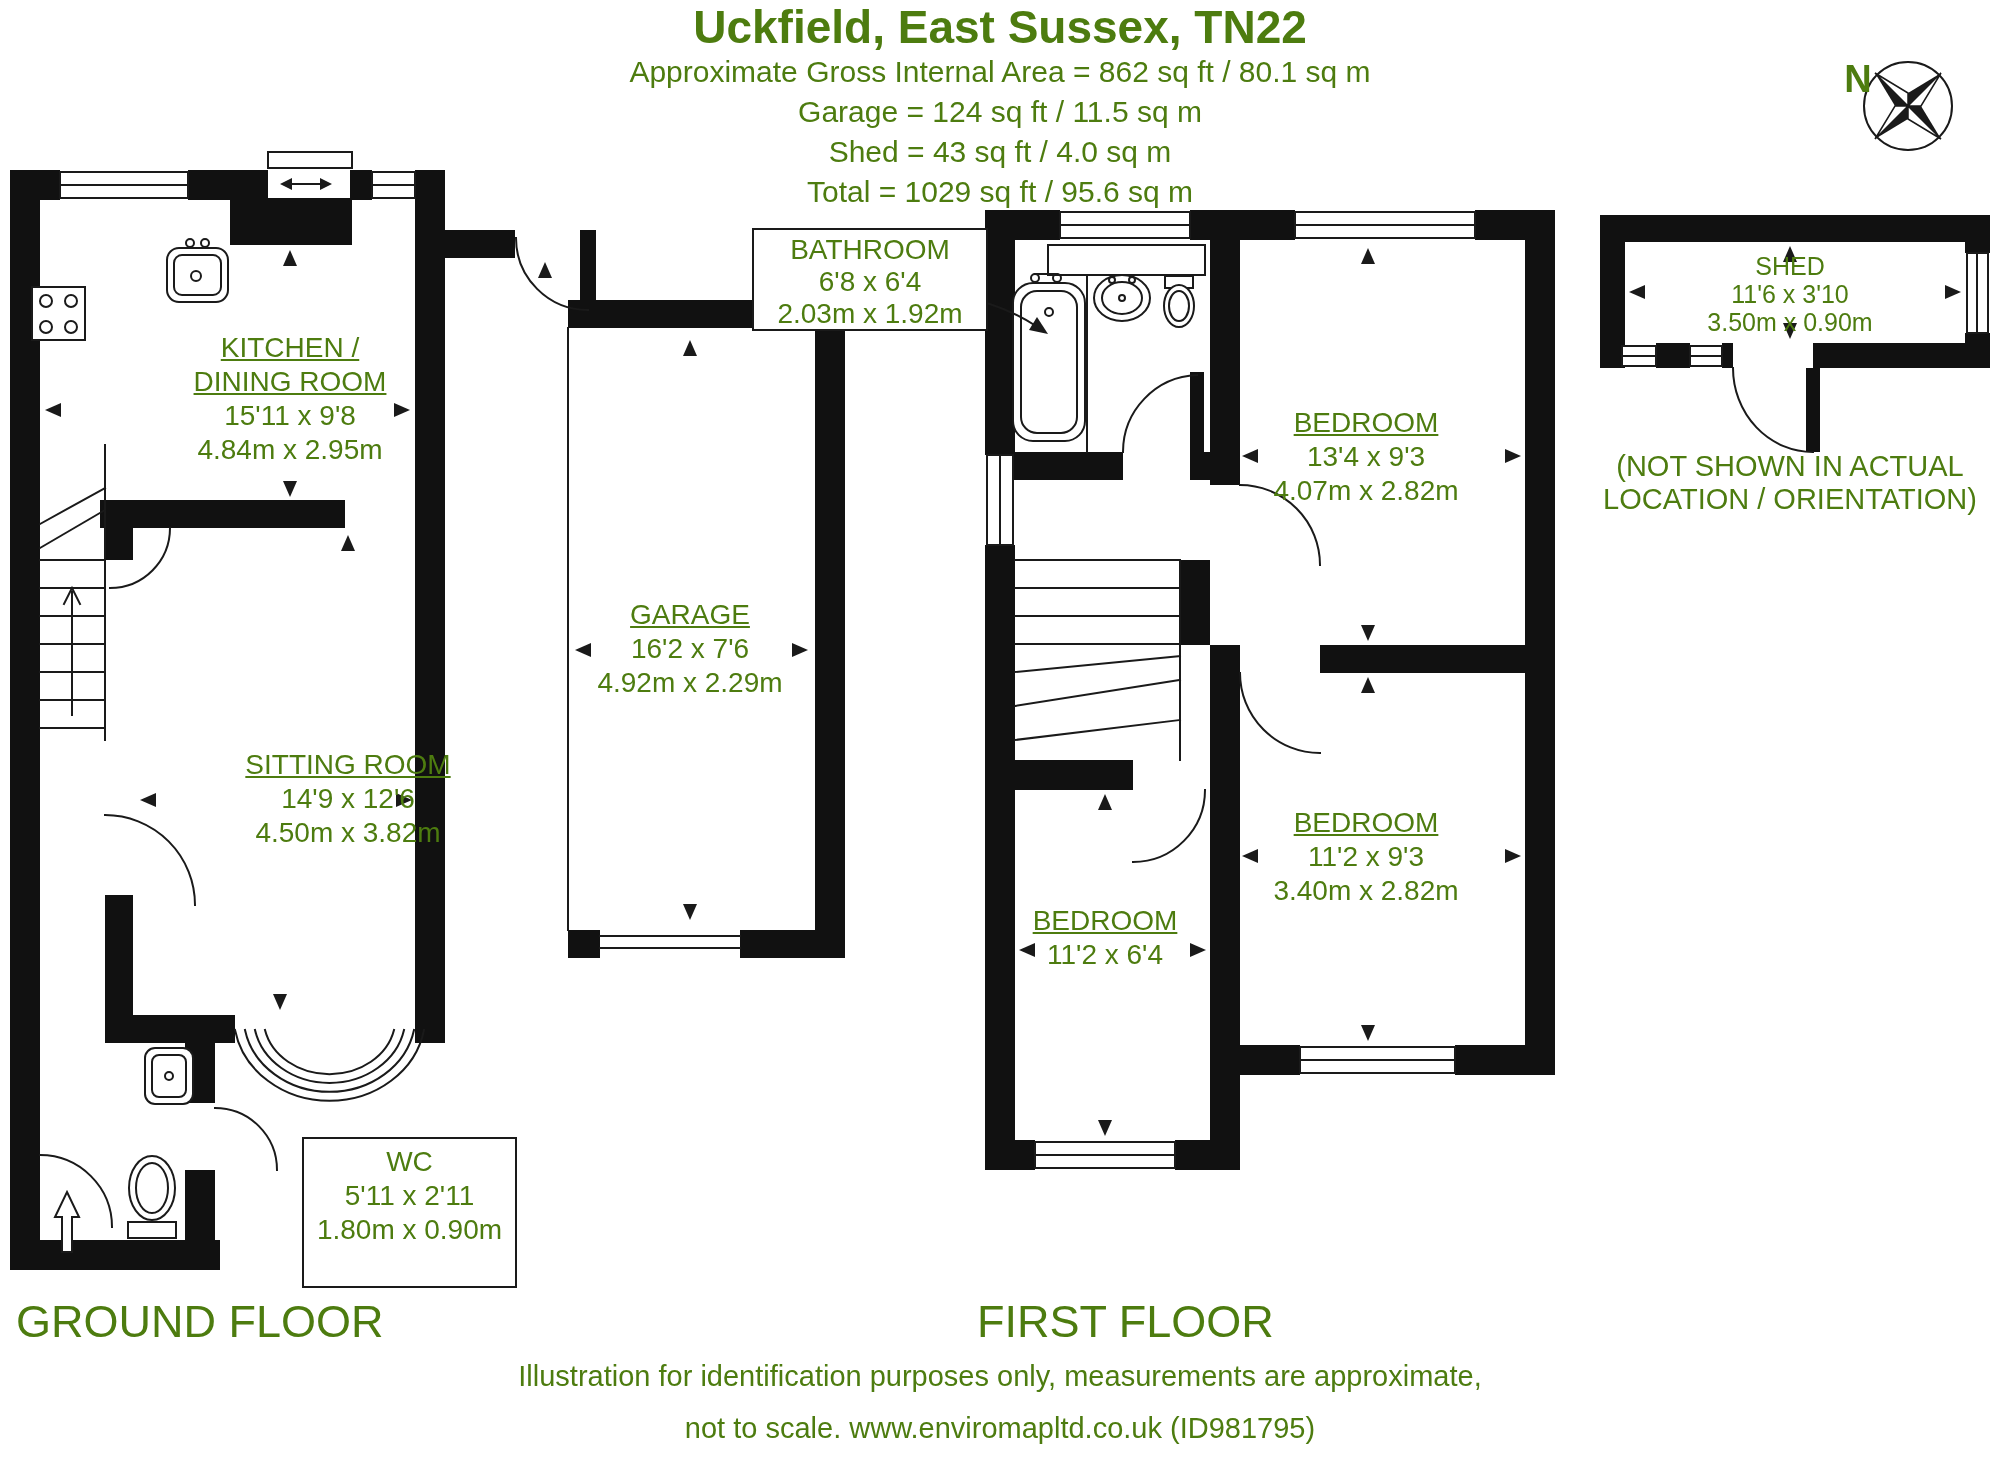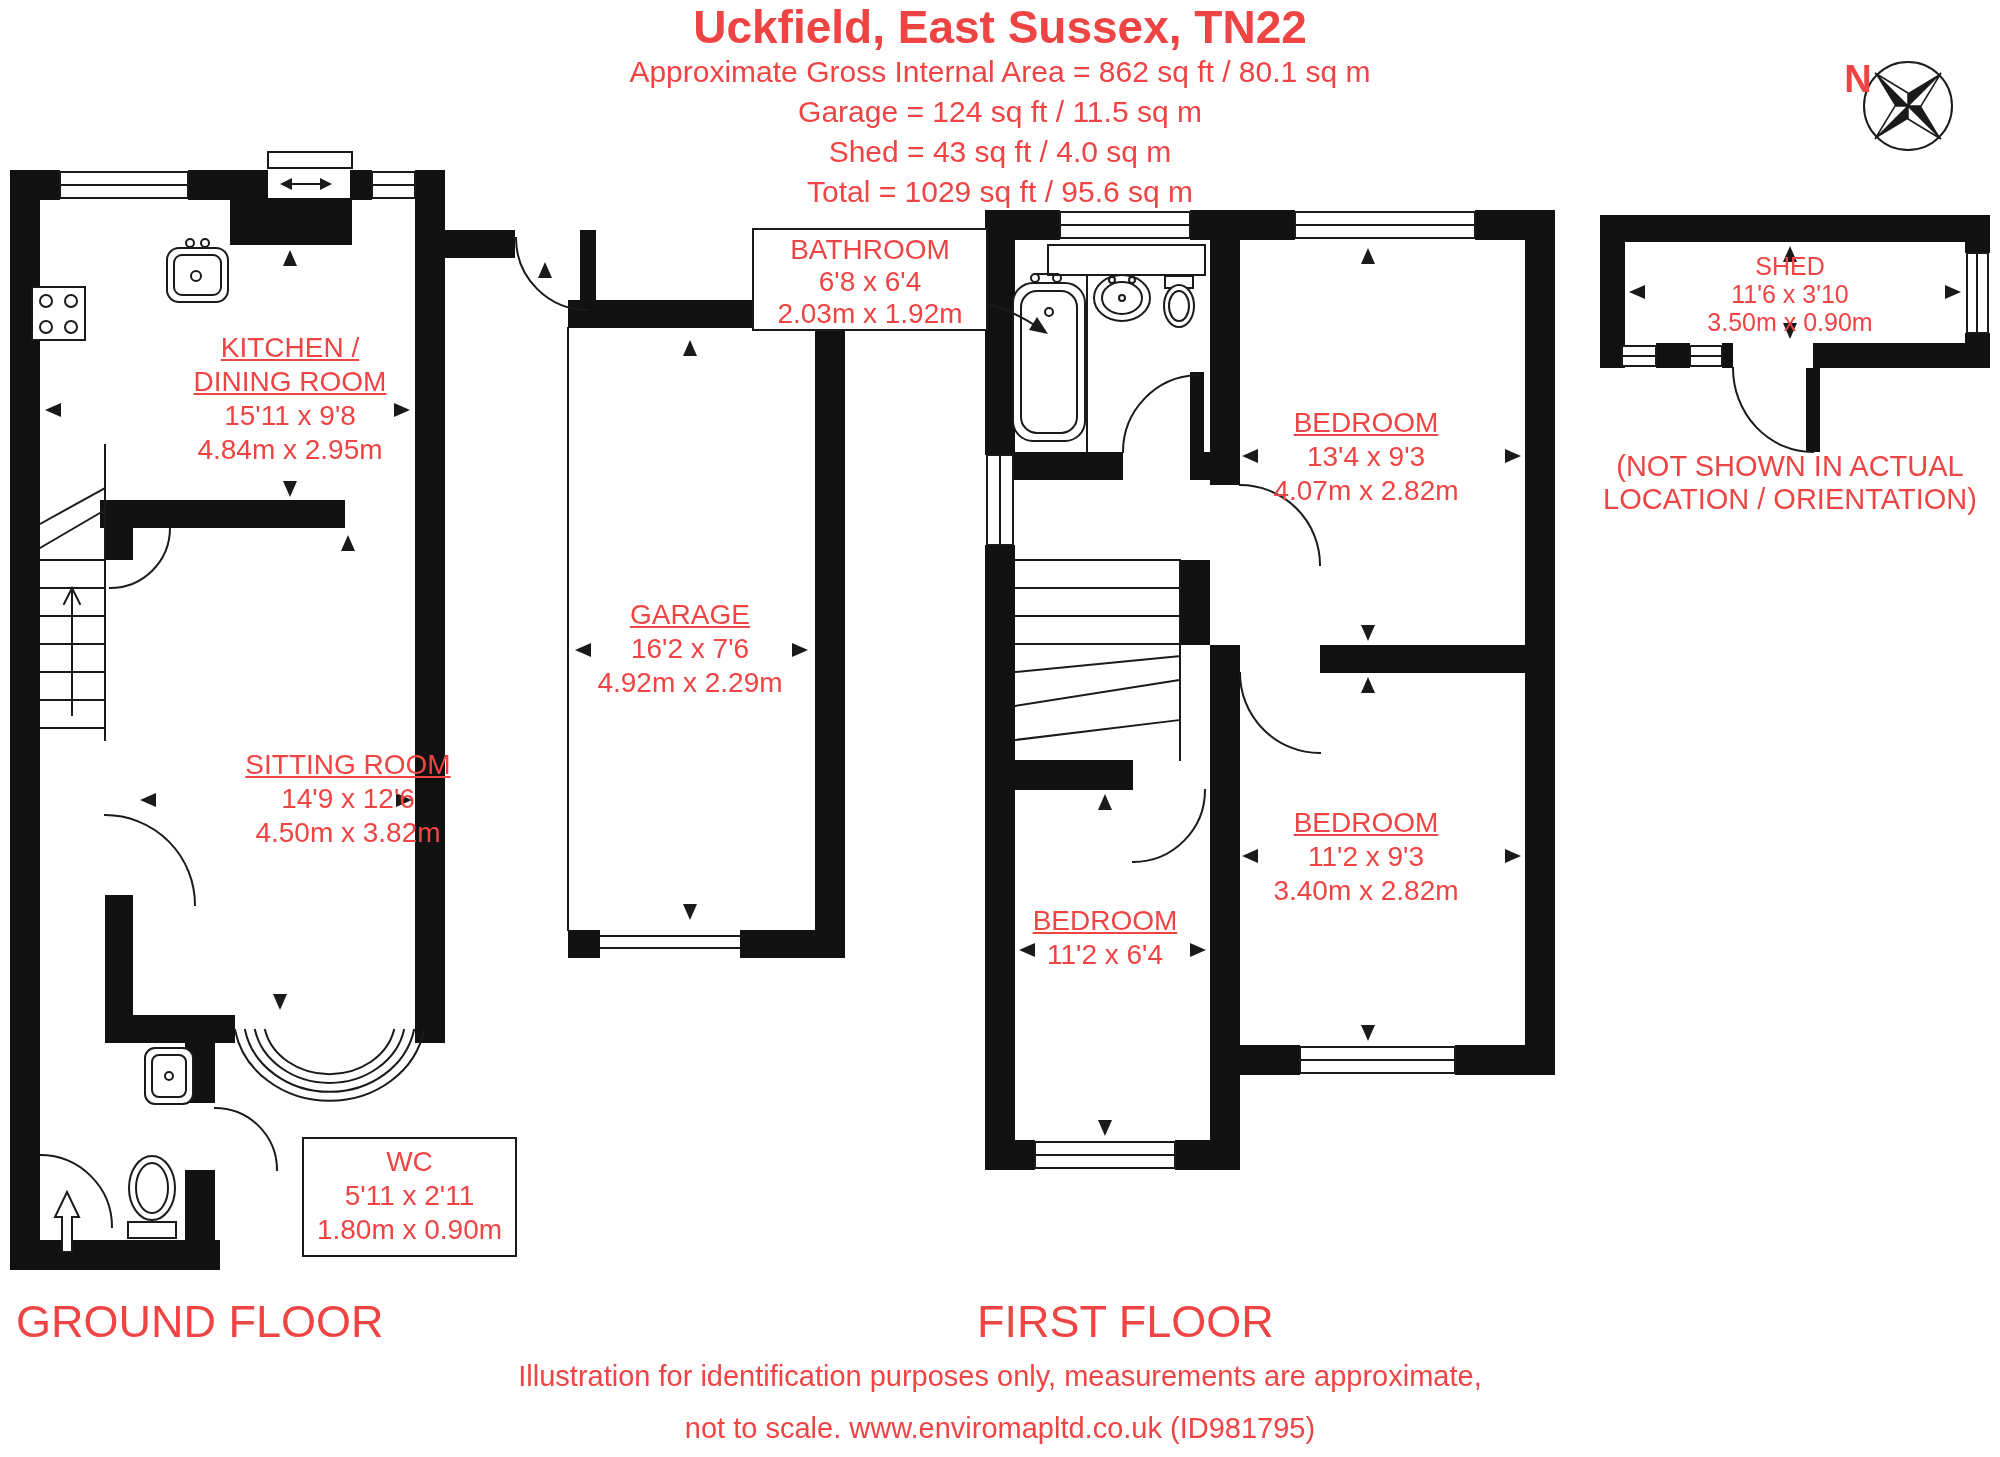--- a/index.html
+++ b/index.html
@@ -1,25 +1,25 @@
 <!DOCTYPE html>
 <html><head>
 <meta charset="utf-8">
 <style>
   html,body{margin:0;padding:0;background:#fff;}
   #canvas{position:relative;width:2000px;height:1457px;background:#ffffff;
-          font-family:"Liberation Sans",sans-serif;color:#ef4444;overflow:hidden;}
+          font-family:"Liberation Sans",sans-serif;color:#4d7c0f;overflow:hidden;}
   .abs{position:absolute;}
   .fullw{left:0;width:2000px;text-align:center;}
   .title{font-size:46px;font-weight:bold;line-height:50px;}
   .hline{font-size:30px;line-height:34px;}
   .room-label{position:absolute;width:400px;text-align:center;font-size:28px;line-height:34px;}
   .room-label .nm{white-space:pre-line;text-decoration:underline;}
   .boxed{border:2px solid #1a1a1a;background:#fff;box-sizing:border-box;}
-  .wc-box{left:302px;top:1137px;width:215px;height:120px;padding-top:6px;
+  .wc-box{left:302px;top:1137px;width:215px;height:151px;padding-top:6px;
           text-align:center;font-size:28px;line-height:34px;}
   .bath-box{left:752px;top:228px;width:236px;height:103px;padding-top:4px;
           text-align:center;font-size:28px;line-height:32px;}
   .shed-label{left:1590px;top:252px;width:400px;text-align:center;font-size:25px;line-height:28px;}
   .note{left:1590px;top:450px;width:400px;text-align:center;font-size:29px;line-height:33px;white-space:pre-line;}
   .floor-label{font-size:45px;line-height:48px;text-align:center;}
   .footer-line{font-size:29px;line-height:32px;}
   .north{left:1836px;top:58px;width:44px;text-align:center;font-size:38px;font-weight:bold;}
   svg{position:absolute;left:0;top:0;}
   svg *{vector-effect:none;}

